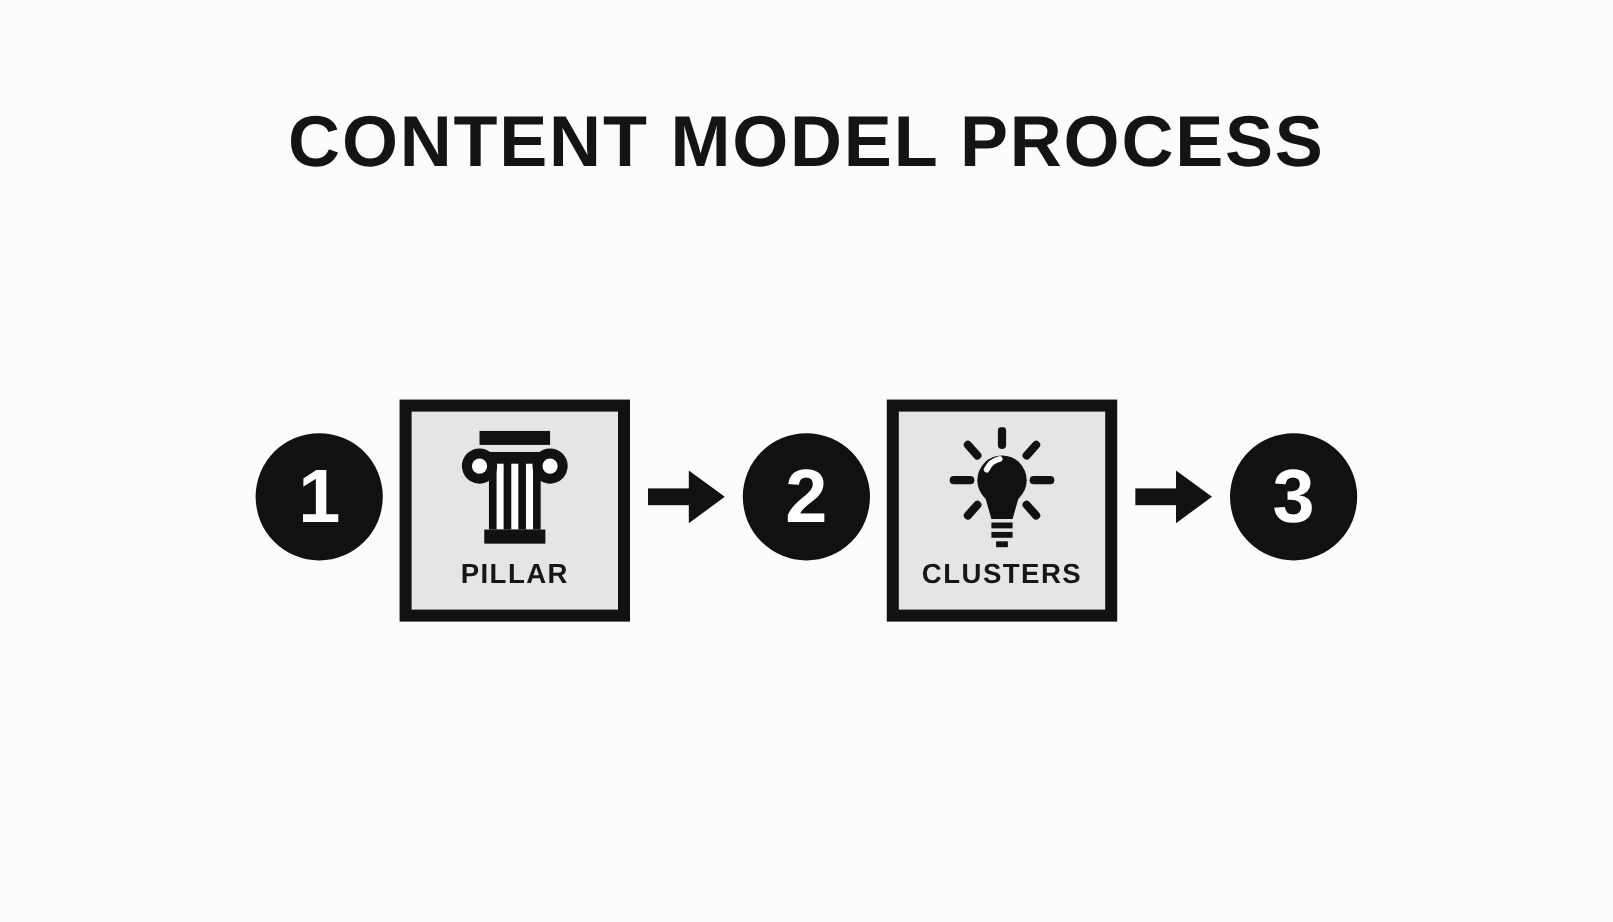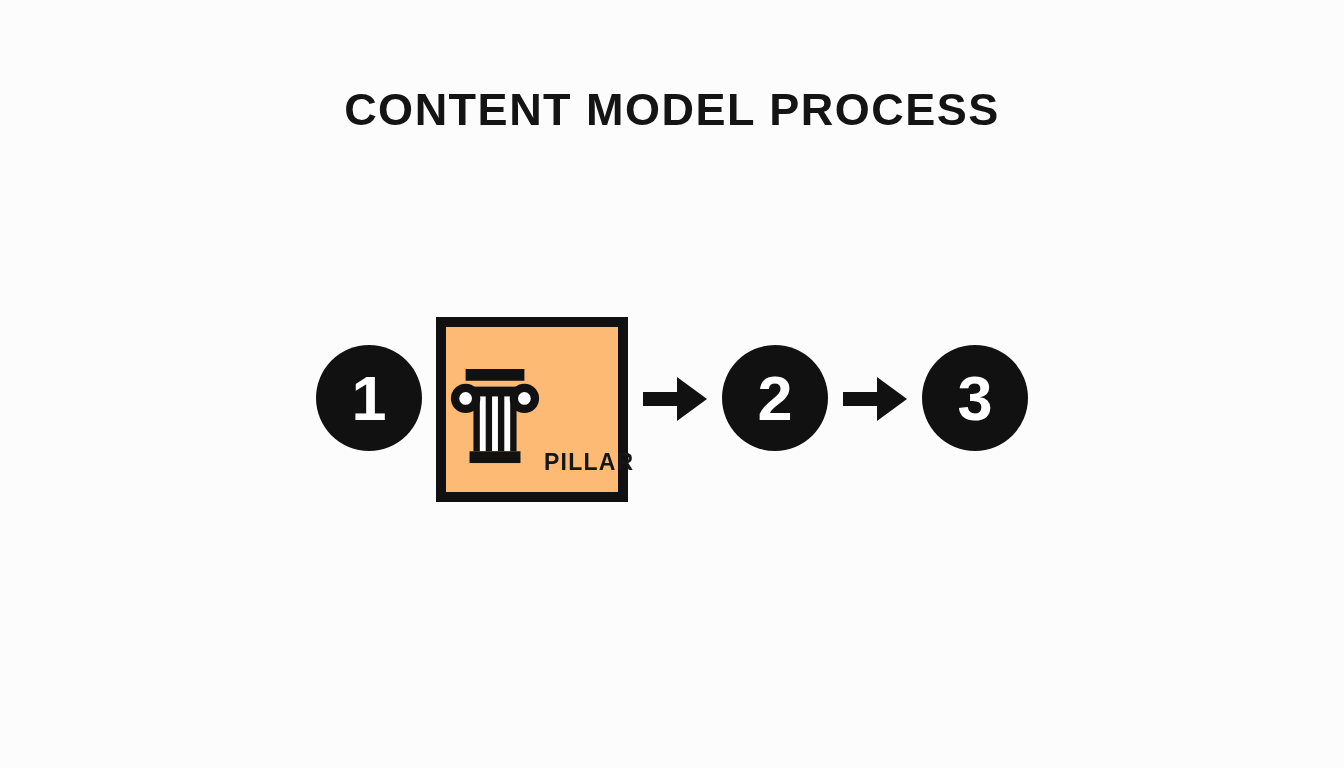--- a/index.html
+++ b/index.html
@@ -15,21 +15,21 @@
     overflow: hidden;
   }
   .canvas {
     width: 1344px;
     height: 768px;
     position: relative;
   }
   .title {
     margin: 86px 0 0 0;
     text-align: center;
-    font-size: 45px;
+    font-size: 60px;
     line-height: 1.05;
     font-weight: bold;
     letter-spacing: 1.5px;
     color: #141414;
     white-space: nowrap;
   }
   .flow {
     margin-top: 184px;
     display: flex;
     align-items: center;
@@ -52,23 +52,23 @@
     justify-content: center;
     font-size: 63px;
     font-weight: bold;
     transform: translateY(-12px);
     flex: 0 0 auto;
   }
   .card {
     width: 172px;
     height: 165px;
     border: 10px solid #111;
-    background: #fdba74;
+    background: #e5e5e5;
     display: flex;
-    flex-direction: row;
+    flex-direction: column;
     align-items: center;
     flex: 0 0 auto;
   }
   .icon-wrap {
     margin-top: 14px;
     height: 100px;
     display: flex;
     align-items: center;
     justify-content: center;
   }
@@ -120,20 +120,42 @@
 
     <div class="arrow">
       <svg width="64" height="44" viewBox="0 0 64 44" aria-hidden="true">
         <rect class="ink" x="0" y="15" width="36" height="14"></rect>
         <polygon class="ink" points="34,0 64,22 34,44"></polygon>
       </svg>
     </div>
 
     <div class="step">
       <div class="num-badge">2</div>
+      <div class="card">
+        <div class="icon-wrap">
+          <svg width="98" height="102" viewBox="0 0 100 104" aria-hidden="true">
+            <g stroke="#111" stroke-width="7" stroke-linecap="round">
+              <line x1="50" y1="3" x2="50" y2="15"></line>
+              <line x1="21" y1="15" x2="29" y2="24"></line>
+              <line x1="79" y1="15" x2="71" y2="24"></line>
+              <line x1="9" y1="45" x2="23" y2="45"></line>
+              <line x1="91" y1="45" x2="77" y2="45"></line>
+              <line x1="21" y1="75" x2="29" y2="66"></line>
+              <line x1="79" y1="75" x2="71" y2="66"></line>
+            </g>
+            <circle class="ink" cx="50" cy="45" r="21"></circle>
+            <polygon class="ink" points="35,57 65,57 59,78 41,78"></polygon>
+            <path d="M37,36 A16 16 0 0 1 48,27" fill="none" stroke="#fefefe" stroke-width="5" stroke-linecap="round"></path>
+            <rect class="ink" x="41" y="81" width="18" height="5"></rect>
+            <rect class="ink" x="41" y="89" width="18" height="5"></rect>
+            <rect class="ink" x="45" y="97" width="10" height="5"></rect>
+          </svg>
+        </div>
+        <div class="card-label">CLUSTERS</div>
+      </div>
     </div>
 
     <div class="arrow">
       <svg width="64" height="44" viewBox="0 0 64 44" aria-hidden="true">
         <rect class="ink" x="0" y="15" width="36" height="14"></rect>
         <polygon class="ink" points="34,0 64,22 34,44"></polygon>
       </svg>
     </div>
 
     <div class="step">

